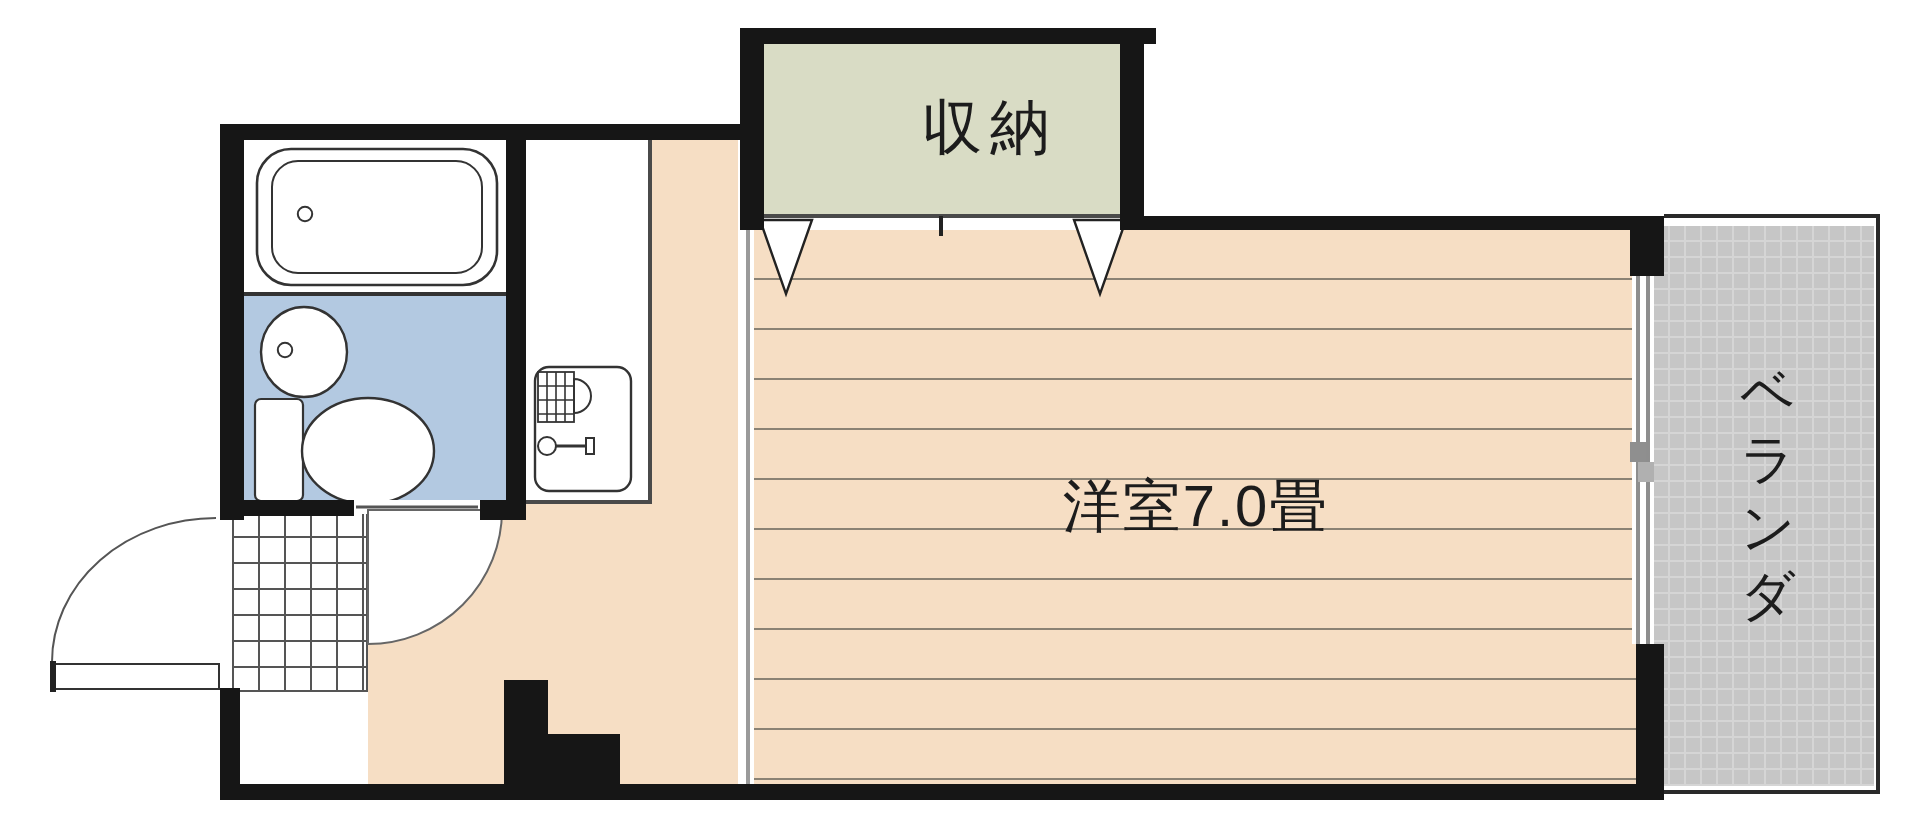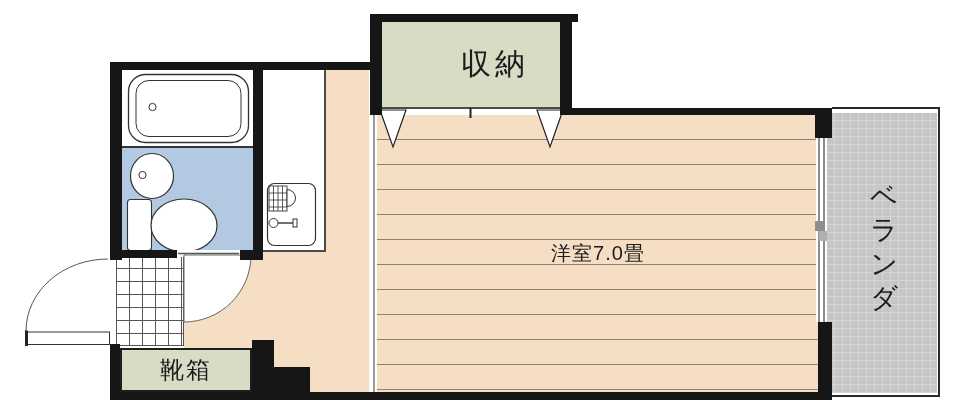--- a/index.html
+++ b/index.html
@@ -21,21 +21,21 @@
                      repeating-linear-gradient(to bottom,transparent 0 12px,#555 12px 13px);}
   .veranda-floor{background:var(--veranda-fill,#c6c6c6);
     background-image:repeating-linear-gradient(to right,transparent 0 7px,var(--veranda-grid,#d5d5d5) 7px 8px),
                      repeating-linear-gradient(to bottom,transparent 0 7px,var(--veranda-grid,#d5d5d5) 7px 8px);}
   .veranda-border{position:absolute;left:832px;top:107px;width:108px;height:290px;
     border:2px solid #2a2a2a;border-left:none;z-index:5;background:transparent;}
   svg.lineart{position:absolute;left:0;top:0;z-index:30;pointer-events:none;}
   .label{position:absolute;display:flex;align-items:center;justify-content:center;
     z-index:50;color:#1c1c1c;}
   .lbl-closet{left:382px;top:22px;width:178px;height:85px;font-size:30px;letter-spacing:4px;padding-left:48px;}
-  .lbl-main{left:377px;top:115px;width:442px;height:277px;font-size:20px;letter-spacing:1px;}
+  .lbl-main{left:377px;top:115px;width:442px;height:277px;font-size:29px;letter-spacing:1px;}
   .shoebox{left:120px;top:348px;width:132px;height:44px;background:var(--closet-fill,#d9dcc5);
     border:2px solid #1e1e1e;z-index:35;display:flex;align-items:center;justify-content:center;
     font-size:24px;letter-spacing:2px;}
   .lbl-veranda{left:866px;top:177px;width:36px;height:140px;flex-direction:column;font-size:27px;}
   .lbl-veranda span{display:block;height:34px;line-height:34px;text-align:center;}
   .win-line{position:absolute;background:#8e8e8e;z-index:22;}
   .win-handle{position:absolute;z-index:23;}
 </style>
 </head>
 <body>
@@ -123,23 +123,20 @@
   <div class="wall" style="left:253px;top:70px;width:10px;height:190px;"></div>
   <div class="wall" style="left:110px;top:250px;width:67px;height:8px;"></div>
   <div class="wall" style="left:240px;top:250px;width:23px;height:10px;"></div>
   <div class="wall" style="left:370px;top:14px;width:12px;height:101px;"></div>
   <div class="wall" style="left:370px;top:14px;width:208px;height:8px;"></div>
   <div class="wall" style="left:560px;top:14px;width:12px;height:101px;"></div>
   <div class="wall" style="left:570px;top:108px;width:262px;height:7px;"></div>
   <div class="wall" style="left:815px;top:108px;width:17px;height:30px;"></div>
   <div class="wall" style="left:818px;top:322px;width:14px;height:78px;"></div>
 
-  <div class="abs shoebox">
-    <span>靴箱</span>
-  </div>
 
   <div class="label lbl-closet">収納</div>
   <div class="label lbl-main">洋室7.0畳</div>
   <div class="label lbl-veranda">
     <span>ベ</span>
     <span>ラ</span>
     <span>ン</span>
     <span>ダ</span>
   </div>
 

